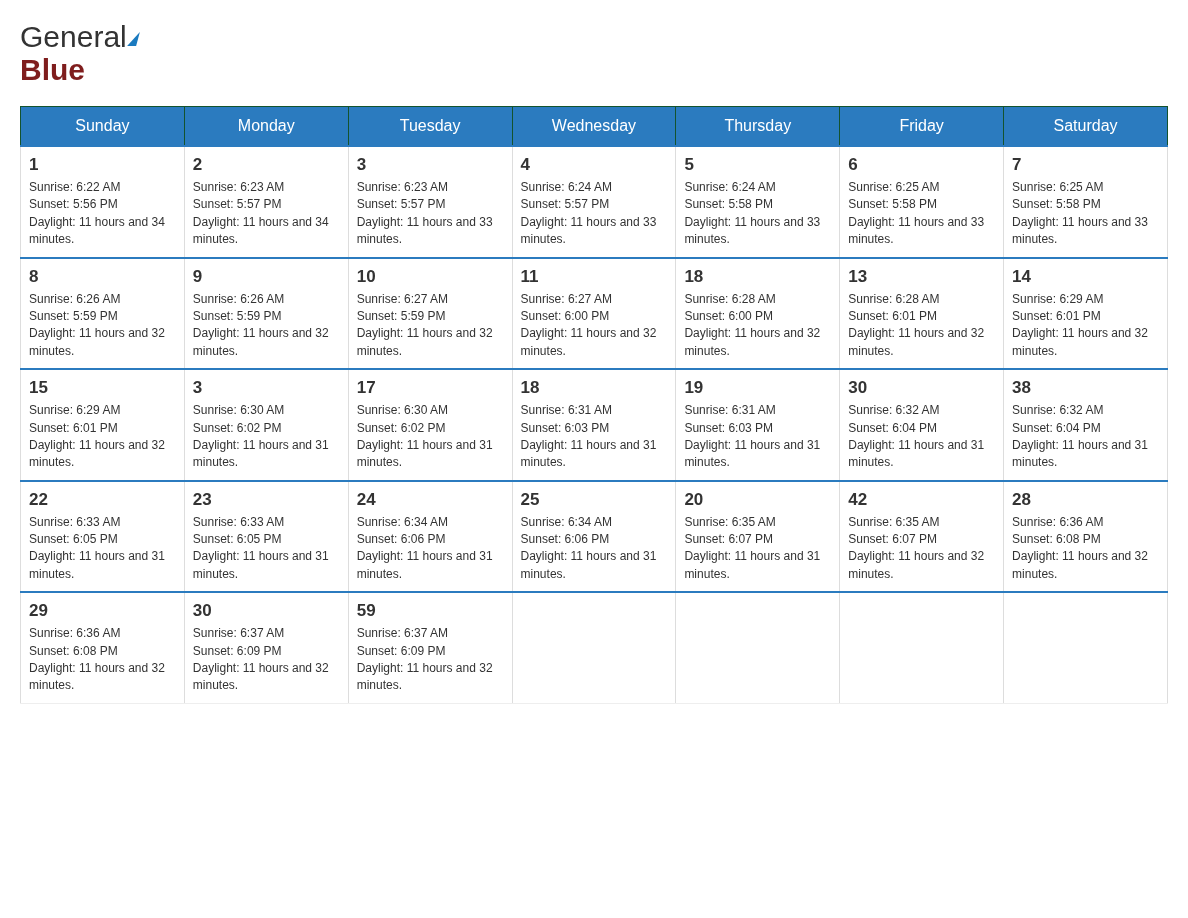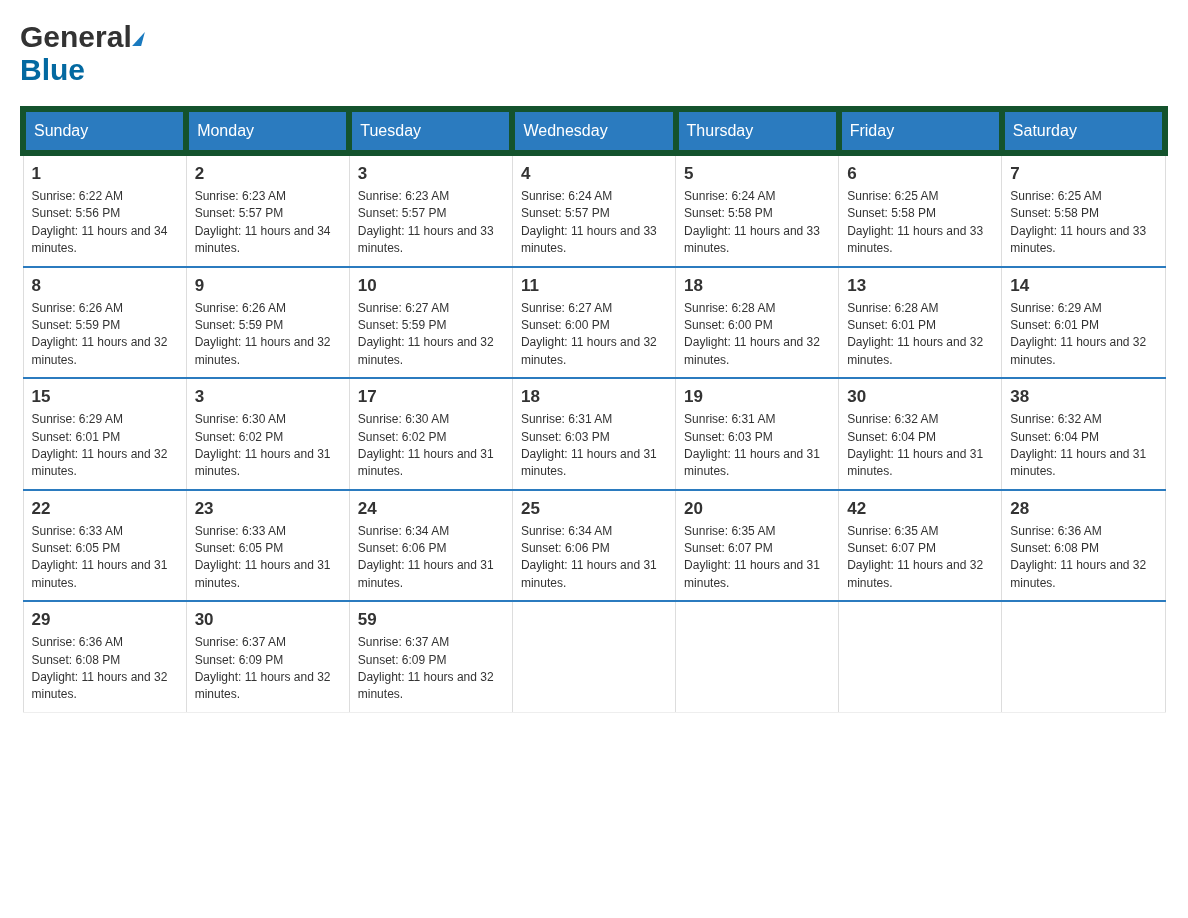--- a/index.html
+++ b/index.html
@@ -40,22 +40,22 @@
       border-collapse: collapse;
     }
     thead tr {
       background-color: #2b7bbf;
     }
     thead th {
       color: #fff;
       font-size: 16px;
       font-weight: normal;
       padding: 10px 8px;
-      text-align: left;
-      border: 6px solid #14532d;
+      text-align: center;
+      border: 1px solid #14532d;
     }
     tbody tr {
       border-top: 2px solid #2b7bbf;
     }
     tbody td {
       vertical-align: top;
       padding: 8px;
       border-left: 1px solid #ddd;
       border-right: 1px solid #ddd;
       border-bottom: 1px solid #eee;
@@ -76,24 +76,24 @@
     }
     .empty-cell {
       background: #fff;
     }
   </style>
 </head>
 <body>
 
 <div class="header">
   <div class="logo">
-    <div style="font-size:30px; font-weight:bold; color:#333; line-height:1.1;">
+    <div style="font-size:30px; font-weight:normal; color:#333; line-height:1.1;">
       <span style="color:#333;">General</span><span style="display:inline-block; width:0; height:0; border-left:9px solid transparent; border-right:0px solid transparent; border-bottom:14px solid #1a7abf; margin-left:2px; transform: skewX(-15deg); vertical-align:middle;"></span>
     </div>
-    <div style="font-size:30px; font-weight:bold; color:#0369a1; line-height:1.1;">Blue</div>
+    <div style="font-size:30px; font-weight:bold; color:#7f1d1d; line-height:1.1;">Blue</div>
   </div>
   <div class="title-section">
     <div class="month-title"></div>
     <div class="location"></div>
   </div>
 </div>
 
 <table>
   <thead>
     <tr>

